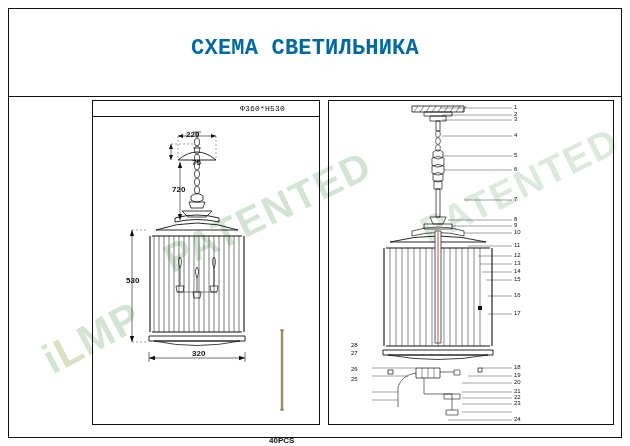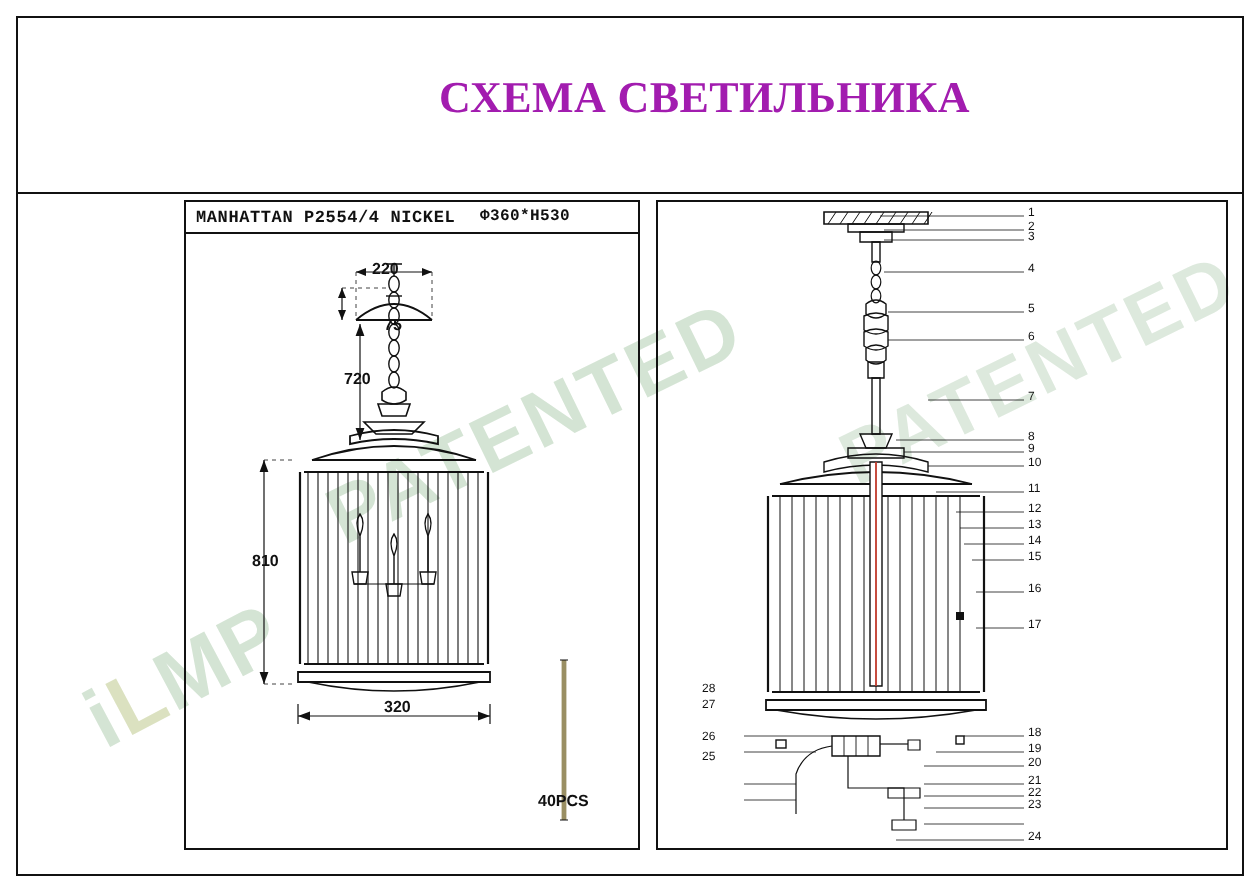--- a/index.html
+++ b/index.html
@@ -35,23 +35,23 @@
   }
   .logo-sub{
     font-size:3.6px;color:#b08a3e;letter-spacing:.6px;margin-top:3px;
     text-transform:uppercase;
   }
   .logo-rule{
     width:78px;height:1px;background:#d9b36a;margin-top:2px;
   }
   .title{
     position:absolute;left:125px;top:36px;width:360px;
-    text-align:right;
-    font-family:Liberation Serif, serif;
-    font-size:22px;font-weight:700;color:#a21caf;letter-spacing:.2px;
+    text-align:center;
+    font-family:Liberation Mono, monospace;
+    font-size:22px;font-weight:700;color:#0369a1;letter-spacing:.2px;
     white-space:nowrap;
   }
   .brand{
     position:absolute;right:18px;top:18px;width:120px;text-align:center;
   }
   .brand-word{
     font-family:"Liberation Sans", sans-serif;
     font-size:21px;font-weight:700;color:#111;letter-spacing:0px;
     line-height:1;
   }
@@ -72,36 +72,36 @@
     border:1px solid #111;box-sizing:border-box;
   }
   .model-label{
     position:absolute;left:98px;top:104px;
     font-family:"Liberation Mono", monospace;
     font-size:8.5px;font-weight:700;color:#111;letter-spacing:.3px;
   }
   .dims-label{
     position:absolute;left:240px;top:104px;
     font-family:"Liberation Mono", monospace;
-    font-size:8px;font-weight:700;color:#111;letter-spacing:.2px;text-align:right;
+    font-size:8px;font-weight:400;color:#111;letter-spacing:.2px;text-align:right;
   }
   .label-rule{
     position:absolute;left:93px;top:116px;width:226px;height:1px;background:#111;
   }
   .dim-text{
     position:absolute;font-family:"Liberation Sans",sans-serif;
     font-size:8px;font-weight:700;color:#111;
   }
   .callout{
     position:absolute;font-family:"Liberation Sans",sans-serif;
     font-size:6px;color:#111;
   }
   .pcs{
     position:absolute;font-family:"Liberation Sans",sans-serif;
-    font-size:8px;font-weight:700;color:#111;
+    font-size:8px;font-weight:700;color:#111;margin-top:40px;
   }
   
   .wm{
     position:absolute;
     color:rgba(150,185,150,0.38);
     font-family:"Liberation Sans",sans-serif;
     font-weight:700;
     pointer-events:none;
     white-space:nowrap;
   }
@@ -138,21 +138,20 @@
   </div>
 
   <div class="outer-frame"></div>
 
 
   <div class="title">СХЕМА СВЕТИЛЬНИКА</div>
 
 
   <div class="header-rule"></div>
 
-  <div class="model-label">MANHATTAN P2554/4 NICKEL</div>
   <div class="dims-label">Ф360*H530</div>
   <div class="label-rule"></div>
 
   <div class="left-box"></div>
 
   <svg width="228" height="310" viewBox="0 0 228 310" style="position:absolute;left:92px;top:118px;">
     <g stroke="#111" fill="none" stroke-width="0.7">
 
       <path d="M105 20 l0 -6 M101 14 l8 0"></path>
 
@@ -242,21 +241,21 @@
       <path d="M86 18 l0 24 M124 18 l0 24" stroke-width="0.4" stroke-dasharray="2,2"></path>
 
       <path d="M190 212 l0 80" stroke-width="2.4" stroke="#9a8f63"></path>
       <path d="M188 212 l4 0 M188 292 l4 0" stroke-width="0.6"></path>
     </g>
   </svg>
 
   <div class="dim-text" style="left:186px;top:130px;">220</div>
   <div class="dim-text" style="left:164px;top:158px;margin-left:28px;">75</div>
   <div class="dim-text" style="left:172px;top:185px;">720</div>
-  <div class="dim-text" style="left:126px;top:276px;">810</div>
+  <div class="dim-text" style="left:126px;top:276px;">530</div>
   <div class="dim-text" style="left:192px;top:349px;">320</div>
   <div class="pcs" style="left:269px;top:396px;">40PCS</div>
 
   <div class="right-box"></div>
 
   <svg width="286" height="325" viewBox="0 0 286 325" style="position:absolute;left:328px;top:100px;">
     <g stroke="#111" fill="none" stroke-width="0.7">
 
       <path d="M84 6 l52 0 l0 6 l-52 0 z" stroke-width="0.8"></path>
       <g stroke-width="0.5">

